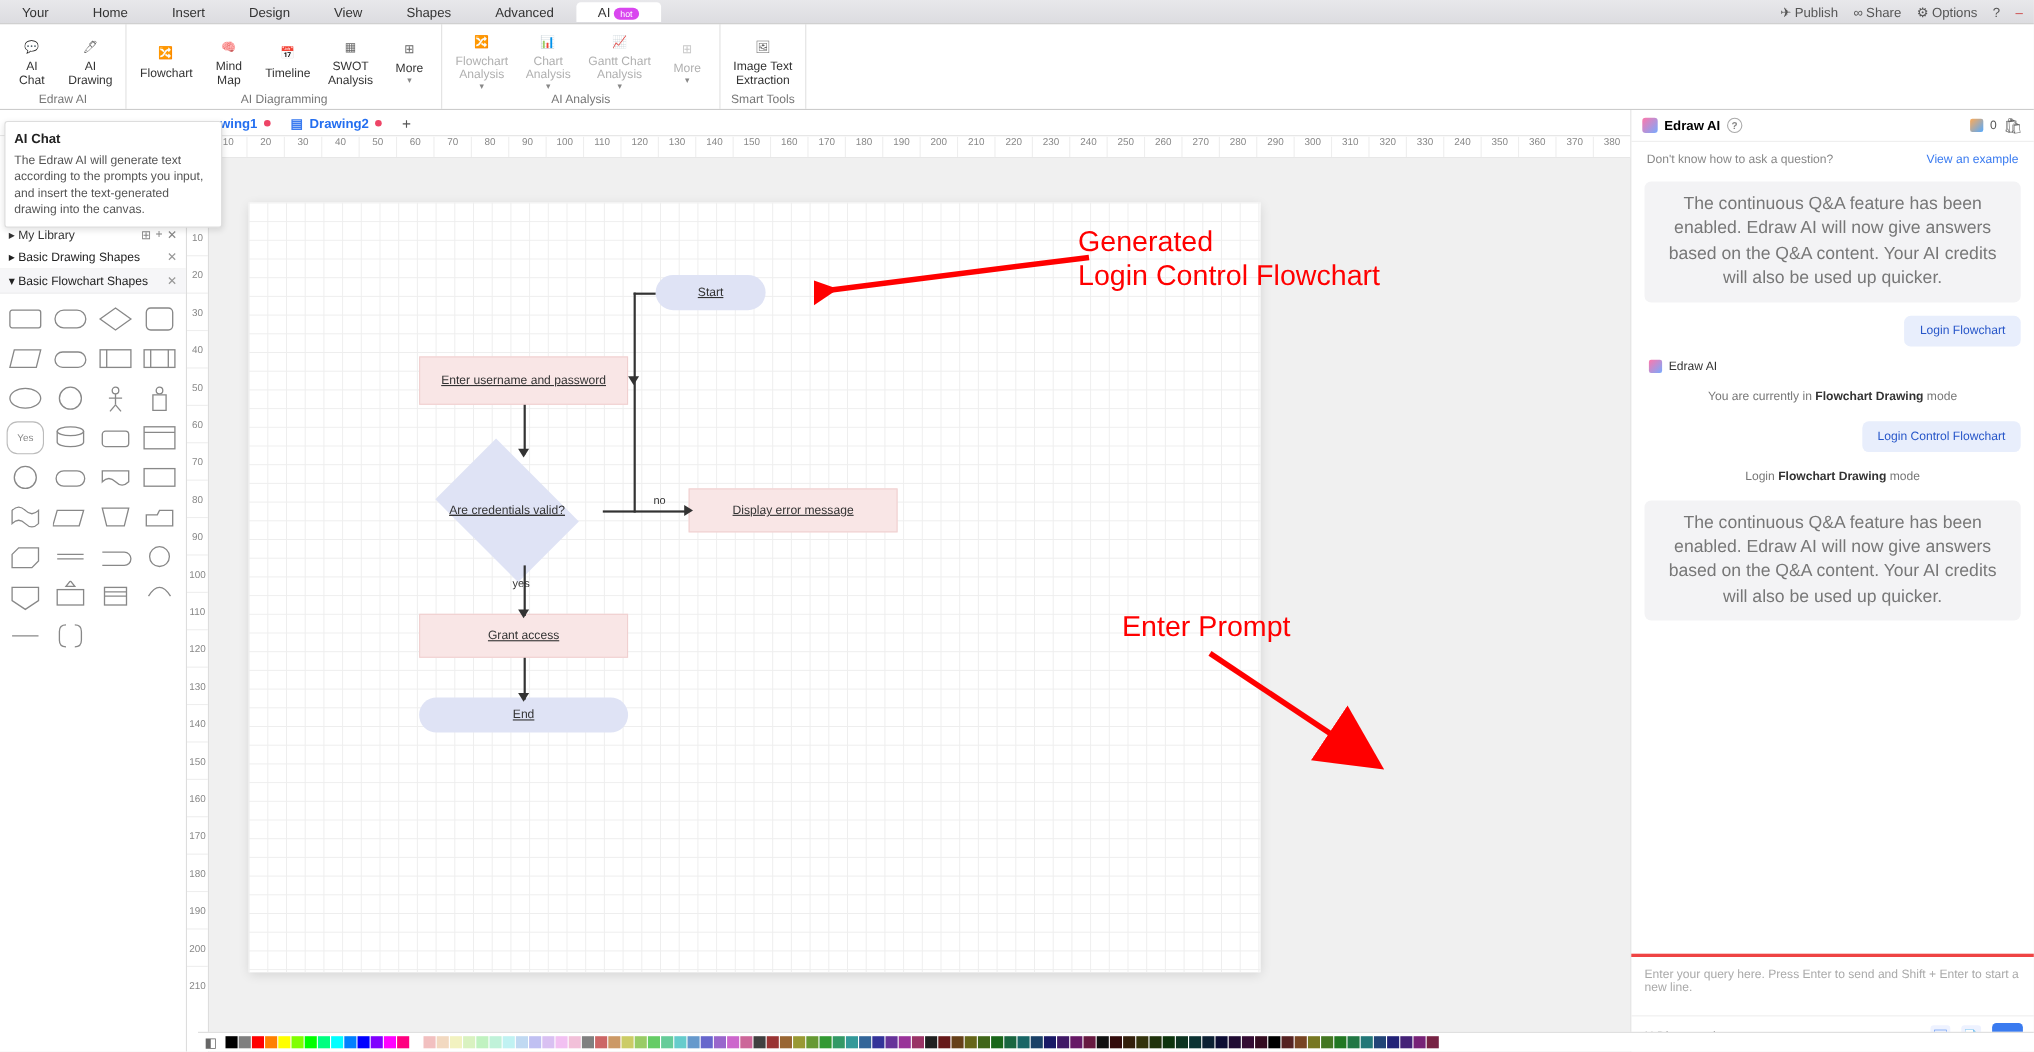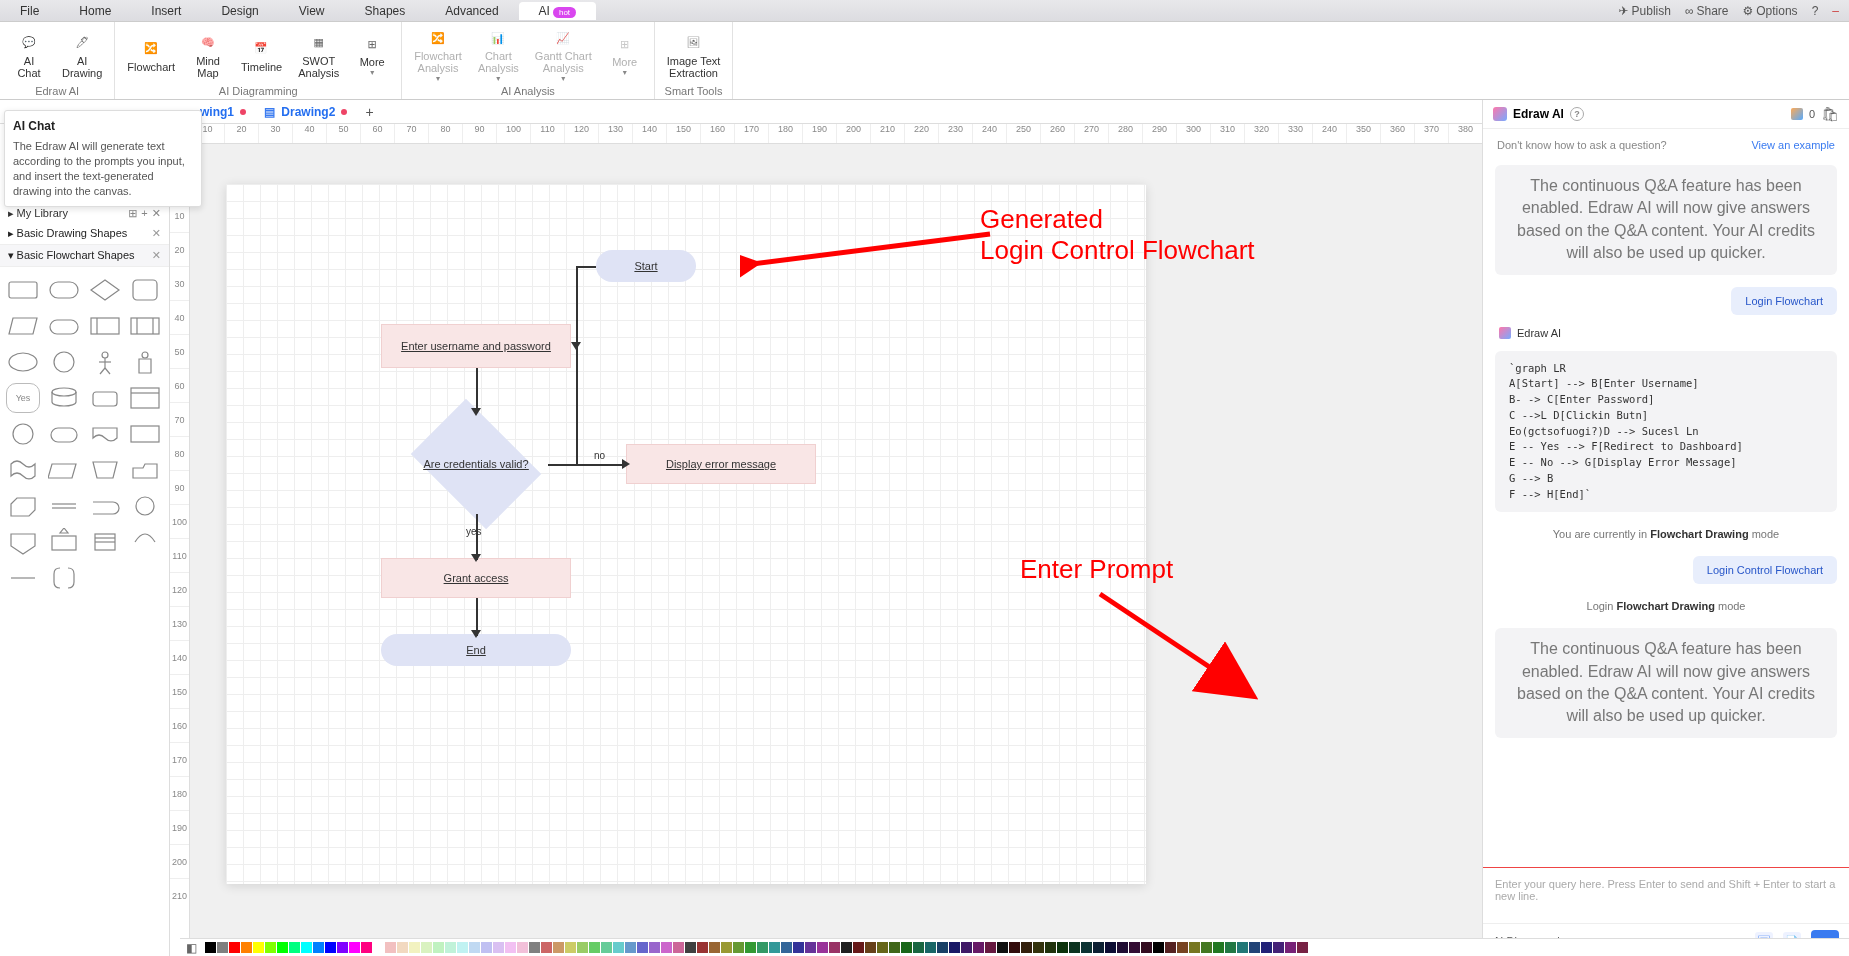--- a/index.html
+++ b/index.html
@@ -92,38 +92,38 @@
 
 .rp-body { flex: 1; overflow: auto; padding: 4px 12px; display: flex; flex-direction: column; gap: 12px; }
 .sys-msg { background: #f3f3f5; border-radius: 6px; padding: 10px 14px; font-size: 16px; color: #777; text-align: center; line-height: 1.4; }
 .user-msg { align-self: flex-end; background: #e8eefc; border-radius: 6px; padding: 8px 14px; font-size: 11px; color: #2756c9; max-width: 70%; }
 .ai-msg-header { display: flex; align-items: center; gap: 6px; font-size: 11px; color: #333; padding-left: 4px; }
 .ai-msg-header .ai-ico { width:12px;height:12px;background:linear-gradient(135deg,#f7a,#7af);border-radius:2px; }
 .ai-code { background: #f3f3f5; border-radius: 6px; padding: 10px 14px; font-size: 10.5px; color: #333; font-family: Consolas, monospace; white-space: pre-wrap; line-height: 1.5; }
 .mode-msg { text-align: center; font-size: 11px; color: #777; padding: 4px; }
 .mode-msg b { color: #333; }
 
-.rp-input { border-top: 1px solid #ef4444; padding: 10px 12px; font-size: 11px; color: #aaa; min-height: 56px; }
+.rp-input { border-top: 3px solid #ef4444; padding: 10px 12px; font-size: 11px; color: #aaa; min-height: 56px; }
 .rp-footer { display: flex; align-items: center; justify-content: space-between; padding: 6px 10px; border-top: 1px solid #eee; font-size: 11px; }
 .rp-footer .mode-sel { color: #555; cursor: pointer; }
 .rp-footer .icons { display: flex; gap: 10px; align-items: center; }
 .rp-footer .icons .ic { width:18px;height:18px;display:flex;align-items:center;justify-content:center;color:#3a7bf0;background:#eef2ff;border-radius:3px;cursor:pointer; }
 .rp-footer .send { width:28px;height:22px;background:#3a7bf0;border-radius:4px;display:flex;align-items:center;justify-content:center;color:#fff;cursor:pointer; }
 
 
 .color-bar { position: absolute; left: 180px; right: 0; bottom: 0; height: 18px; background:#fff; border-top:1px solid #ddd; display:flex; align-items:center; padding-left:6px; gap:1px; overflow:hidden;}
 .color-bar .fill-ico { width:14px;height:14px; margin-right:4px; color:#666; font-size:12px;}
 .color-sw { width:11px; height:11px; cursor:pointer; }
 </style>
 </head>
 <body>
 
 <div class="menu-bar">
   <div id="menu-items" style="display: flex;">
-      <div class="menu-item">File</div>
+      <div class="menu-item">Your</div>
       <div class="menu-item">Home</div>
       <div class="menu-item">Insert</div>
       <div class="menu-item">Design</div>
       <div class="menu-item">View</div>
       <div class="menu-item">Shapes</div>
       <div class="menu-item">Advanced</div>
       <div class="menu-item active">AI<span class="hot-badge">hot</span></div>
     </div>
   <div class="top-right">
     <span>✈ <span>Publish</span></span>
@@ -500,21 +500,21 @@
           <span>200</span>
           <span>210</span>
         </div>
       <div class="canvas-outer">
         <div class="page">
 
           <div class="fc-node fc-terminal" style="left:370px;top:66px;width:100px;height:32px">Start</div>
 
           <div class="fc-node fc-process" style="left:155px;top:140px;width:190px;height:44px">Enter username and password</div>
 
-          <div class="fc-node fc-decision" style="left:175px;top:225px">
+          <div class="fc-node fc-decision" style="left:160px;top:225px">
               <span>Are credentials valid?</span>
             </div>
 
           <div class="fc-node fc-process" style="left:155px;top:374px;width:190px;height:40px">Grant access</div>
 
           <div class="fc-node fc-process" style="left:400px;top:260px;width:190px;height:40px">Display error message</div>
 
           <div class="fc-node fc-terminal" style="left:155px;top:450px;width:190px;height:32px">End</div>
 
           <div class="fc-edge" style="left:350px;top:82px;width:20px;height:2px"></div>
@@ -581,29 +581,20 @@
       <span class="hint">Don't know how to ask a question?</span>
       <span class="link">View an example</span>
     </div>
     <div class="rp-body">
       <div class="sys-msg">The continuous Q&amp;A feature has been enabled. Edraw AI will now give answers based on the Q&amp;A content. Your AI credits will also be used up quicker.</div>
       <div class="user-msg">Login Flowchart</div>
       <div class="ai-msg-header">
           <div class="ai-ico"></div>
           <span>Edraw AI</span>
         </div>
-      <div class="ai-code">`graph LR
-A[Start] --&gt; B[Enter Username]
-B- -&gt; C[Enter Password]
-C --&gt;L D[Clickin Butn]
-Eo(gctsofuogi?)D --&gt; Sucesl Ln
-E -- Yes --&gt; F[Redirect to Dashboard]
-E -- No --&gt; G[Display Error Message]
-G --&gt; B
-F --&gt; H[End]`</div>
       <div class="mode-msg"><span>You are currently in </span><b>Flowchart Drawing</b><span> mode</span></div>
       <div class="user-msg">Login Control Flowchart</div>
       <div class="mode-msg"><span>Login </span><b>Flowchart Drawing</b><span> mode</span></div>
       <div class="sys-msg">The continuous Q&amp;A feature has been enabled. Edraw AI will now give answers based on the Q&amp;A content. Your AI credits will also be used up quicker.</div>
     </div>
     <div class="rp-input">Enter your query here. Press Enter to send and Shift + Enter to start a new line.</div>
     <div class="rp-footer">
       <div class="mode-sel"><span>AI Diagramming</span> ▴</div>
       <div class="icons">
         <div class="ic">🖼</div>

